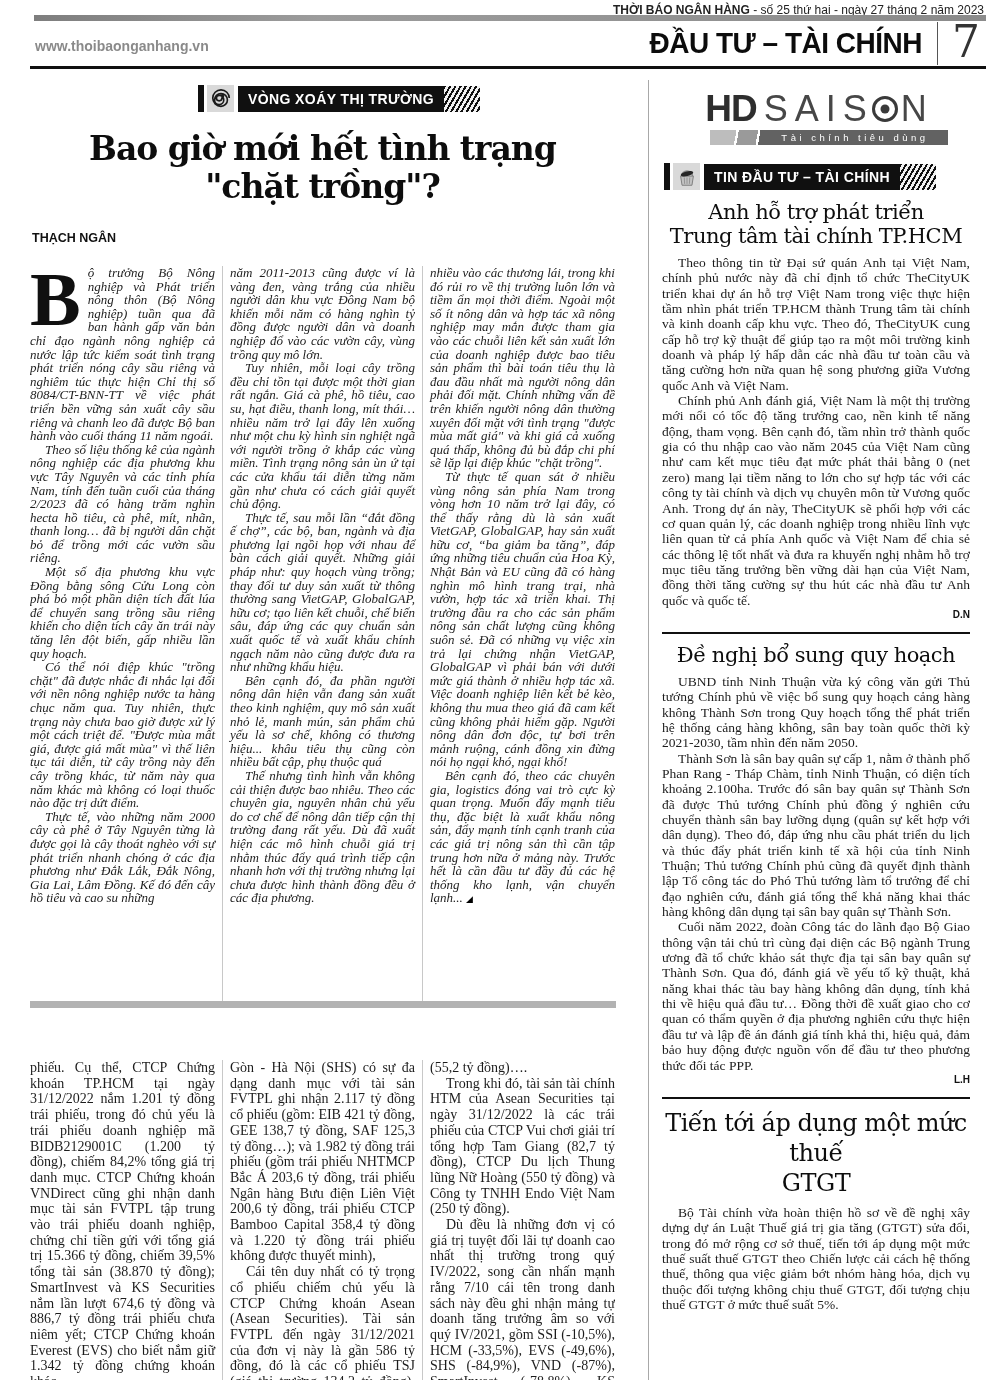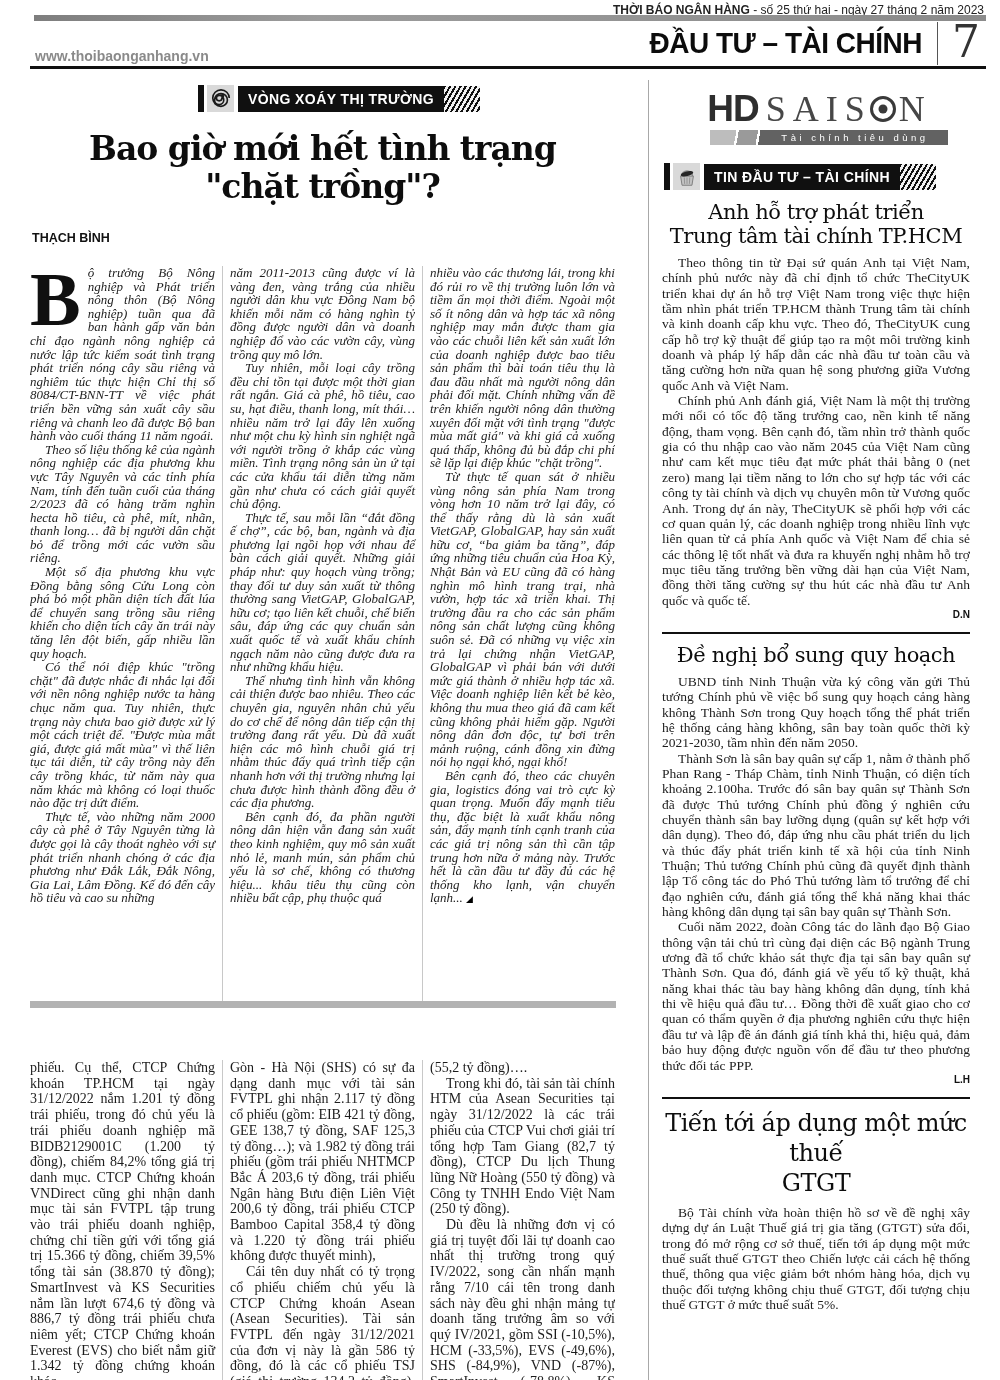--- a/index.html
+++ b/index.html
@@ -5,21 +5,21 @@
   html,body{margin:0;padding:0;background:#e8e8e8;}
   .page{position:relative;width:1000px;height:1380px;background:#fff;margin:0 auto;
         overflow:hidden;font-family:"Liberation Serif",serif;color:#1c1c1c;}
   
   .meta-line{position:absolute;top:3px;right:16px;font-family:"Liberation Sans",sans-serif;
              font-size:12px;color:#222;}
   .meta-line b{font-weight:700;}
   .rule-gray-top{position:absolute;top:15px;left:34px;right:14px;height:6px;
                  background:linear-gradient(90deg,#7e7e7e,#9c9c9c 30%,#8b8b8b);}
   .website{position:absolute;top:38px;left:35px;font-family:"Liberation Sans",sans-serif;
-           font-weight:700;font-size:14px;color:#8a8a8a;margin-top:10px;}
+           font-weight:700;font-size:14px;color:#8a8a8a;}
   .section-title{position:absolute;top:27px;right:78px;font-family:"Liberation Sans",sans-serif;
                  font-weight:700;font-size:28px;letter-spacing:-.5px;color:#0c0c0c;transform:scaleY(1.08);}
   .head-vrule{position:absolute;top:22px;right:62px;width:1px;height:43px;background:#555;}
   .page-number{position:absolute;top:16px;right:20px;font-family:"DejaVu Serif",serif;
                font-size:44px;color:#333;}
   .rule-black-top{position:absolute;top:66px;left:30px;right:14px;height:3px;background:#101010;}
   
   .para{margin:0;text-align:justify;text-indent:15px;}
   .para.cont{text-indent:0;}
   .para.nodent{text-indent:0;}
@@ -55,21 +55,21 @@
   .bot-col:last-child{padding-right:0;}
   .bot-col + .bot-col{border-left:1px solid #c8c8c8;}
   .bot-col .para{text-indent:16px;}
   .bot-col .para.cont{text-indent:0;}
   
   .v-divider{position:absolute;left:648px;top:80px;width:1px;height:1300px;background:#a8a8a8;}
   .right-block{position:absolute;left:662px;top:85px;width:308px;}
   .logo{display:flex;justify-content:center;align-items:flex-end;gap:7px;margin-top:6px;}
   .logo-hd{font-family:"Liberation Sans",sans-serif;font-weight:700;font-size:37px;line-height:36px;
            color:#2e2e2e;letter-spacing:-1px;}
-  .logo-saison{display:flex;align-items:center;font-family:Liberation Serif, serif;
+  .logo-saison{display:flex;align-items:center;font-family:Liberation Sans, sans-serif;
                font-weight:400;font-size:36px;line-height:36px;color:#474747;}
   .logo-saison .ls{letter-spacing:7px;}
   .bullseye{width:20px;height:20px;border:3px solid #3a3a3a;border-radius:50%;position:relative;
             display:inline-block;margin:0 3px 0 -2px;}
   .bullseye::after{content:"";position:absolute;left:50%;top:50%;width:9px;height:9px;
                    border-radius:50%;background:#3a3a3a;transform:translate(-50%,-50%);}
   .logo-bar{margin:3px 0 0 48px;width:238px;height:15px;display:flex;align-items:center;
             background:linear-gradient(100deg,#bdbdbd 0 11%,#fff 11% 12%,#9a9a9a 12% 20%,#fff 20% 21%,#626262 21%);}
   .logo-tagline{flex:1;text-align:center;padding-left:52px;color:#fff;
                 font-family:"Liberation Sans",sans-serif;font-size:9.5px;letter-spacing:3.5px;}
@@ -107,35 +107,35 @@
       </div>
       <div class="badge-bar">
         <span class="badge-text">VÒNG XOÁY THỊ TRƯỜNG</span>
         <span class="badge-hatch"></span>
       </div>
     </div>
     <div class="headline">
         <div class="hl-line">Bao giờ mới hết tình trạng</div>
         <div class="hl-line">"chặt trồng"?</div>
       </div>
-    <div class="author">THẠCH BÌNH</div>
+    <div class="author">THẠCH NGÂN</div>
     <div class="main-cols">
       <div class="main-col">
           <p class="para nodent"><span class="dropcap">B</span>ộ trưởng Bộ Nông nghiệp và Phát triển nông thôn (Bộ Nông nghiệp) tuần qua đã ban hành gấp văn bản chỉ đạo ngành nông nghiệp cả nước lập tức kiểm soát tình trạng phát triển nóng cây sầu riêng và nghiêm túc thực hiện Chỉ thị số 8084/CT-BNN-TT về việc phát triển bền vững sản xuất cây sầu riêng và chanh leo đã được Bộ ban hành vào cuối tháng 11 năm ngoái.</p>
           <p class="para">Theo số liệu thống kê của ngành nông nghiệp các địa phương khu vực Tây Nguyên và các tỉnh phía Nam, tính đến tuần cuối của tháng 2/2023 đã có hàng trăm nghìn hecta hồ tiêu, cà phê, mít, nhãn, thanh long… đã bị người dân chặt bỏ để trồng mới các vườn sầu riêng.</p>
           <p class="para">Một số địa phương khu vực Đồng bằng sông Cửu Long còn phá bỏ một phần diện tích đất lúa để chuyển sang trồng sầu riêng khiến cho diện tích cây ăn trái này tăng lên đột biến, gấp nhiều lần quy hoạch.</p>
           <p class="para">Có thể nói điệp khúc "trồng chặt" đã được nhắc đi nhắc lại đối với nền nông nghiệp nước ta hàng chục năm qua. Tuy nhiên, thực trạng này chưa bao giờ được xử lý một cách triệt để. "Được mùa mất giá, được giá mất mùa" vì thế liên tục tái diễn, từ cây trồng này đến cây trồng khác, từ năm này qua năm khác mà không có loại thuốc nào đặc trị dứt điểm.</p>
           <p class="para">Thực tế, vào những năm 2000 cây cà phê ở Tây Nguyên từng là được gọi là cây thoát nghèo với sự phát triển nhanh chóng ở các địa phương như Đắk Lắk, Đắk Nông, Gia Lai, Lâm Đồng. Kế đó đến cây hồ tiêu và cao su những</p>
         </div>
       <div class="main-col">
           <p class="para cont">năm 2011-2013 cũng được ví là vàng đen, vàng trắng của nhiều người dân khu vực Đông Nam bộ khiến mỗi năm có hàng nghìn tỷ đồng được người dân và doanh nghiệp đổ vào các vườn cây, vùng trồng quy mô lớn.</p>
           <p class="para">Tuy nhiên, mỗi loại cây trồng đều chỉ tồn tại được một thời gian rất ngắn. Giá cà phê, hồ tiêu, cao su, hạt điều, thanh long, mít thái… nhiều năm trở lại đây lên xuống như một chu kỳ hình sin nghiệt ngã với người trồng ở khắp các vùng miền. Tình trạng nông sản ùn ứ tại các cửa khẩu tái diễn từng năm gần như chưa có cách giải quyết chủ động.</p>
           <p class="para">Thực tế, sau mỗi lần “đắt đồng ế chợ”, các bộ, ban, ngành và địa phương lại ngồi họp với nhau để bàn cách giải quyết. Những giải pháp như: quy hoạch vùng trồng; thay đổi tư duy sản xuất từ thông thường sang VietGAP, GlobalGAP, hữu cơ; tạo liên kết chuỗi, chế biến sâu, đáp ứng các quy chuẩn sản xuất quốc tế và xuất khẩu chính ngạch năm nào cũng được đưa ra như những khẩu hiệu.</p>
+          <p class="para">Bên cạnh đó, đa phần người nông dân hiện vẫn đang sản xuất theo kinh nghiệm, quy mô sản xuất nhỏ lẻ, manh mún, sản phẩm chủ yếu là sơ chế, không có thương hiệu... khâu tiêu thụ cũng còn nhiều bất cập, phụ thuộc quá</p>
           <p class="para">Thế nhưng tình hình vẫn không cải thiện được bao nhiêu. Theo các chuyên gia, nguyên nhân chủ yếu do cơ chế để nông dân tiếp cận thị trường đang rất yếu. Dù đã xuất hiện các mô hình chuỗi giá trị nhằm thúc đẩy quá trình tiếp cận nhanh hơn với thị trường nhưng lại chưa được hình thành đồng đều ở các địa phương.</p>
-          <p class="para">Bên cạnh đó, đa phần người nông dân hiện vẫn đang sản xuất theo kinh nghiệm, quy mô sản xuất nhỏ lẻ, manh mún, sản phẩm chủ yếu là sơ chế, không có thương hiệu... khâu tiêu thụ cũng còn nhiều bất cập, phụ thuộc quá</p>
         </div>
       <div class="main-col">
           <p class="para cont">nhiều vào các thương lái, trong khi đó rủi ro về thị trường luôn lớn và tiềm ẩn mọi thời điểm. Ngoài một số ít nông dân và hợp tác xã nông nghiệp may mắn được tham gia vào các chuỗi liên kết sản xuất lớn của doanh nghiệp được bao tiêu sản phẩm thì bài toán tiêu thụ là đau đầu nhất mà người nông dân phải đối mặt. Chính những vấn đề trên khiến người nông dân thường xuyên đối mặt với tình trạng "được mùa mất giá" và khi giá cả xuống quá thấp, không đủ bù đắp chi phí sẽ lặp lại điệp khúc "chặt trồng".</p>
           <p class="para">Từ thực tế quan sát ở nhiều vùng nông sản phía Nam trong vòng hơn 10 năm trở lại đây, có thể thấy rằng dù là sản xuất VietGAP, GlobalGAP, hay sản xuất hữu cơ, “ba giảm ba tăng”, đáp ứng những tiêu chuẩn của Hoa Kỳ, Nhật Bản và EU cũng đã có hàng nghìn mô hình trang trại, nhà vườn, hợp tác xã triển khai. Thị trường đầu ra cho các sản phẩm nông sản chất lượng cũng không suôn sẻ. Đã có những vụ việc xin trả lại chứng nhận VietGAP, GlobalGAP vì phải bán với dưới mức giá thành ở nhiều hợp tác xã. Việc doanh nghiệp liên kết bẻ kèo, không thu mua theo giá đã cam kết cũng không phải hiếm gặp. Người nông dân đơn độc, tự bơi trên mảnh ruộng, cánh đồng xin đừng nói họ ngại khó, ngại khổ!</p>
           <p class="para">Bên cạnh đó, theo các chuyên gia, logistics đóng vai trò cực kỳ quan trọng. Muốn đẩy mạnh tiêu thụ, đặc biệt là xuất khẩu nông sản, đẩy mạnh tính cạnh tranh của các giá trị nông sản thì cần tập trung hơn nữa ở mảng này. Trước hết là cần đầu tư đầy đủ các hệ thống kho lạnh, vận chuyển lạnh...<span class="endmark">◢</span></p>
         </div>
     </div>
   </div>
 
   <div class="mid-divider"></div>

